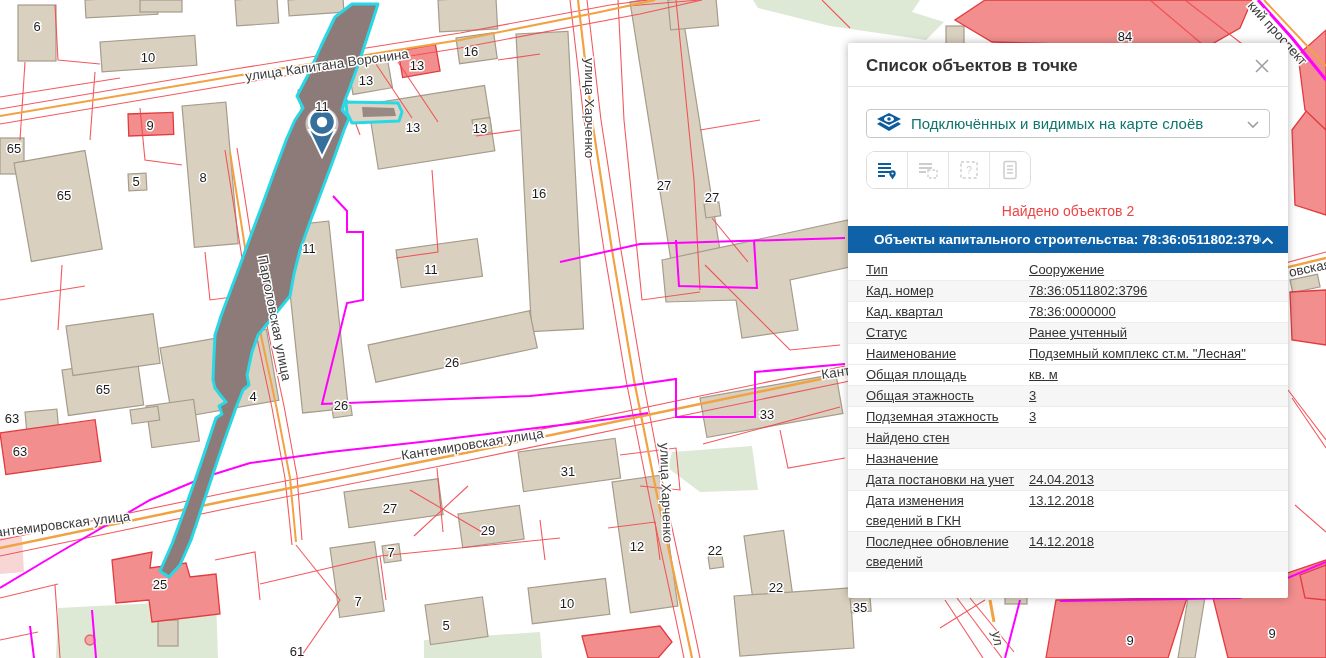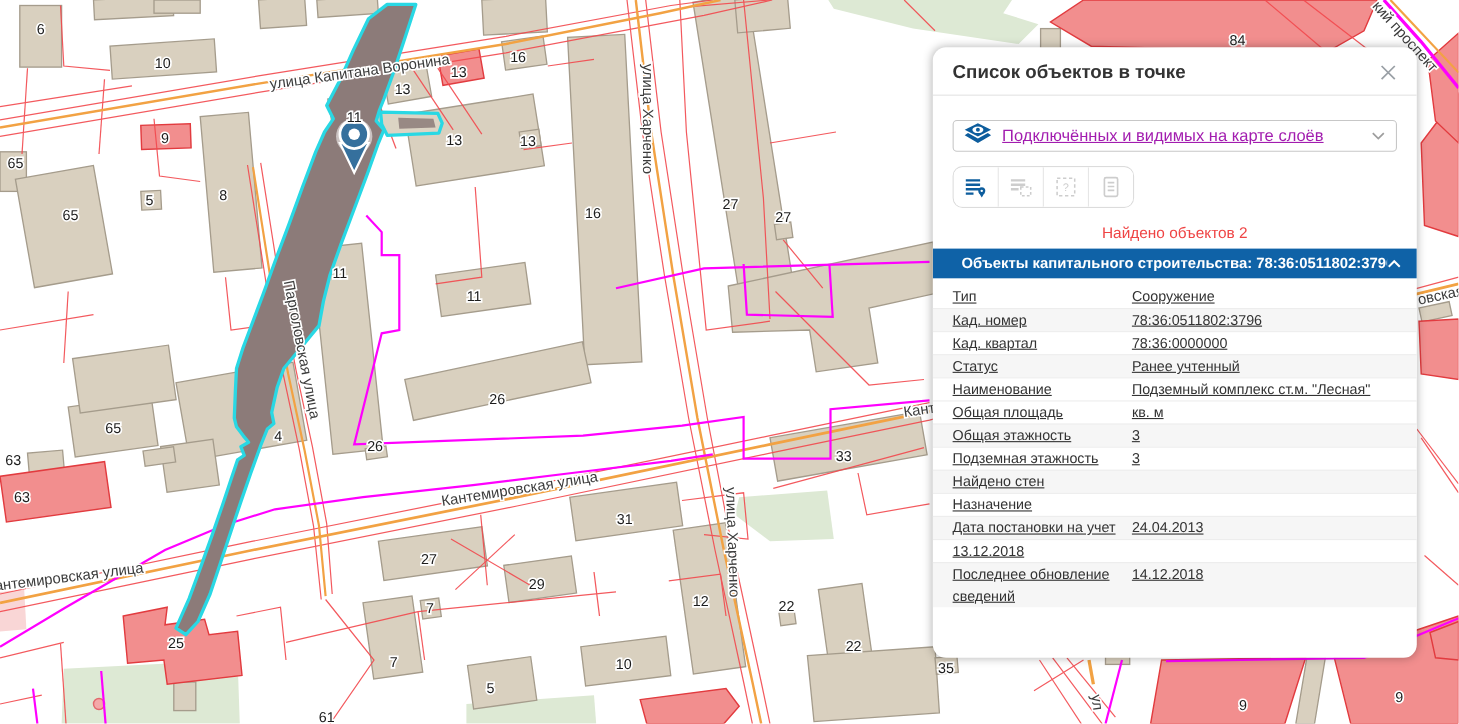--- a/index.html
+++ b/index.html
@@ -3,28 +3,28 @@
 <meta charset="utf-8">
 <style>
   html,body{margin:0;padding:0;background:#fff;}
   .stage{position:relative;width:1326px;height:658px;overflow:hidden;background:#fff;
          font-family:"Liberation Sans","DejaVu Sans",sans-serif;}
   .map-svg{position:absolute;left:0;top:0;}
   .map-label{font-family:"Liberation Sans","DejaVu Sans",sans-serif;}
 
   
   .panel{position:absolute;left:848px;top:43px;width:440px;height:555px;background:#fff;
-         box-shadow:0 0 9px rgba(0,0,0,.30);border-radius:12px;overflow:hidden;z-index:5;}
+         box-shadow:0 0 9px rgba(0,0,0,.30);border-radius:2px;overflow:hidden;z-index:5;}
   .panel-top{display:flex;justify-content:space-between;align-items:center;padding:13px 16px 10px 18px;}
   .panel-title{font-size:17px;font-weight:700;color:#333;}
   .close-btn{width:20px;height:20px;cursor:pointer;display:flex;align-items:center;justify-content:center;}
   .divider{height:1px;background:#e3e3e3;}
   .dropdown{margin:22px 18px 0 18px;height:27px;border:1px solid #c7c7c7;border-radius:4px;
             display:flex;align-items:center;padding:0 10px 0 9px;gap:9px;cursor:pointer;background:#fff;}
-  .dropdown-label{font-size:15px;color:#a21caf;flex:1;white-space:nowrap;overflow:hidden;text-decoration:underline;}
+  .dropdown-label{font-size:15px;color:#0f766e;flex:1;white-space:nowrap;overflow:hidden;}
   .toolbar{margin:13px 18px 0 18px;display:inline-flex;border:1px solid #dcdcdc;border-radius:9px;overflow:hidden;}
   .tool{width:40px;height:36px;display:flex;align-items:center;justify-content:center;background:#fff;
         border-left:1px solid #e6e6e6;cursor:pointer;}
   .tool:first-child{border-left:none;}
   .found{margin:14px 18px 7px 18px;font-size:14px;color:#ef4444;text-align:center;}
   .acc{height:27px;background:#0f62a7;color:#fff;display:flex;align-items:center;
        justify-content:space-between;padding:0 14px 0 26px;cursor:pointer;}
   .acc-title{font-size:13.5px;font-weight:700;white-space:nowrap;overflow:hidden;}
   .tbl{margin-top:7px;font-size:13px;color:#333;text-decoration:underline;}
   .row{display:flex;padding:0 18px;line-height:20px;border-top:1px solid #ededed;}
@@ -381,20 +381,21 @@
         </div>
         <div class="row">
           <span class="lbl">Назначение</span>
           <span class="val"></span>
         </div>
         <div class="row alt">
           <span class="lbl">Дата постановки на учет</span>
           <span class="val">24.04.2013</span>
         </div>
         <div class="row">
+          <span class="lbl">Дата изменения сведений в ГКН</span>
           <span class="val">13.12.2018</span>
         </div>
         <div class="row alt">
           <span class="lbl">Последнее обновление сведений</span>
           <span class="val">14.12.2018</span>
         </div>
       </div>
   </div>
 </div>
 

